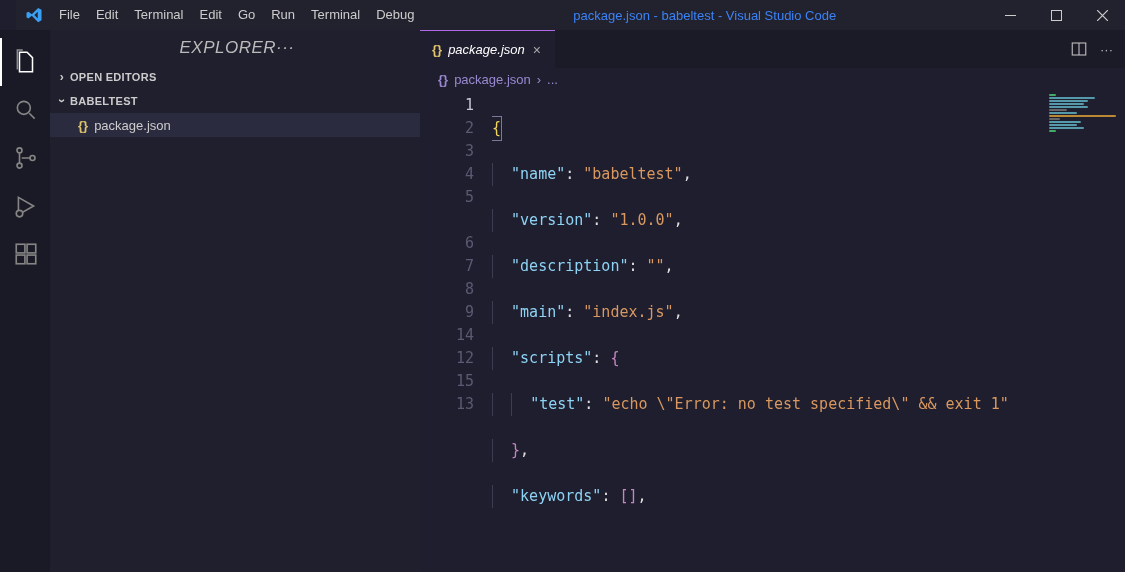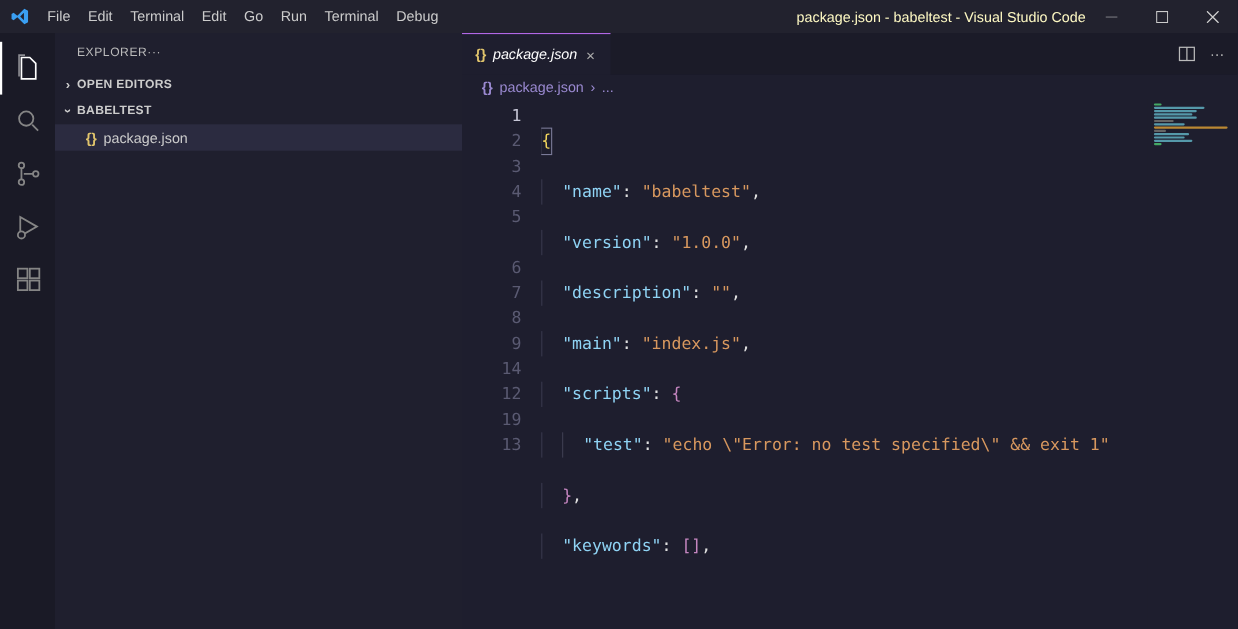--- a/index.html
+++ b/index.html
@@ -13,25 +13,26 @@
   overflow: hidden;
   display: flex;
   flex-direction: column;
 }
 .titlebar {
   height: 30px;
   background: #22222e;
   display: flex;
   align-items: center;
   color: #cccccc;
+  margin-left: 16px;
 }
 .titlebar .vscode-icon { width: 35px; display:flex; justify-content:center; align-items:center; }
 .titlebar .menu { display:flex; }
 .titlebar .menu span { padding: 0 8px; cursor:pointer; line-height:30px; }
-.titlebar .title { flex:1; text-align:right; color:#fef9c3; }
+.titlebar .title { flex:1; text-align:center; color:#3b82f6; }
 .titlebar .winctl { display:flex; }
 .titlebar .winctl div { width:46px; height:30px; display:flex; align-items:center; justify-content:center; cursor:pointer;}
 .main { flex:1; display:flex; min-height:0; }
 .activitybar {
   width:50px;
   background:#1a1a26;
   display:flex;
   flex-direction:column;
   align-items:center;
   padding-top:8px;
@@ -42,22 +43,22 @@
   color:#858585; cursor:pointer;
   border-left:2px solid transparent;
 }
 .activitybar .ab-item.active { color:#fff; border-left:2px solid #fff; }
 .sidebar {
   width:370px;
   background:#1f1f2e;
   display:flex; flex-direction:column;
 }
 .sidebar-header {
-  height:35px; display:flex; align-items:center; justify-content:flex-start;
-  padding:0 16px 0 20px; color:#bbb; font-size:11px; letter-spacing:0.5px;
+  height:35px; display:flex; align-items:center; justify-content:center;
+  padding:0 16px 0 20px; color:#bbb; font-size:17px; letter-spacing:0.5px;font-style:italic;
 }
 .sidebar-section {
   height:24px; display:flex; align-items:center; padding-left:4px;
   font-size:11px; font-weight:700; letter-spacing:0.3px; color:#ccc;
   cursor:pointer;
 }
 .sidebar-section .chev { width:16px; text-align:center; font-size:12px;}
 .sidebar-tree-item {
   height:24px; display:flex; align-items:center; padding-left:28px;
   cursor:pointer; color:#ccc;
@@ -239,21 +240,21 @@
         <div>3</div>
         <div>4</div>
         <div>5</div>
         <div style="height:23px"></div>
         <div>6</div>
         <div>7</div>
         <div>8</div>
         <div>9</div>
         <div>14</div>
         <div>12</div>
-        <div>19</div>
+        <div>15</div>
         <div>13</div>
       </div>
 
       <div class="code">
 <div><span class="cursor-box tok-brace">{</span></div>
 <div><span class="indent"></span>  <span class="tok-key">"name"</span><span class="tok-punc">: </span><span class="tok-str">"babeltest"</span><span class="tok-punc">,</span></div>
 <div><span class="indent"></span>  <span class="tok-key">"version"</span><span class="tok-punc">: </span><span class="tok-str">"1.0.0"</span><span class="tok-punc">,</span></div>
 <div><span class="indent"></span>  <span class="tok-key">"description"</span><span class="tok-punc">: </span><span class="tok-str">""</span><span class="tok-punc">,</span></div>
 <div><span class="indent"></span>  <span class="tok-key">"main"</span><span class="tok-punc">: </span><span class="tok-str">"index.js"</span><span class="tok-punc">,</span></div>
 <div><span class="indent"></span>  <span class="tok-key">"scripts"</span><span class="tok-punc">: </span><span class="tok-brace-p">{</span></div>

